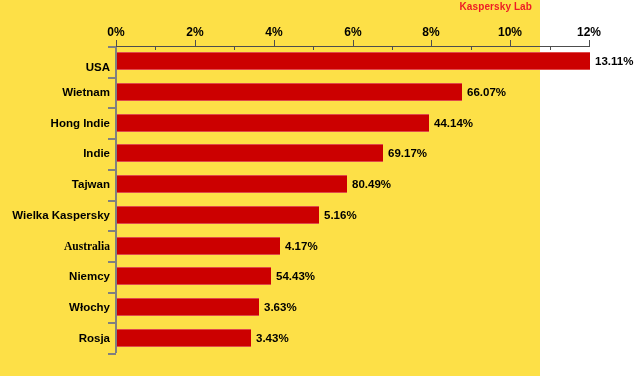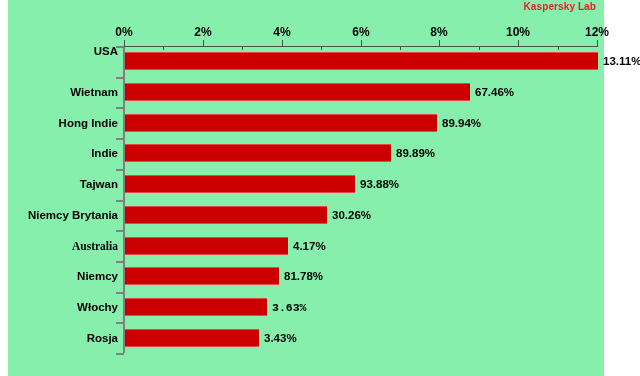--- a/index.html
+++ b/index.html
@@ -11,24 +11,23 @@
     width: 640px;
     height: 376px;
     font-family: "Liberation Sans", sans-serif;
     position: relative;
     overflow: hidden;
   }
 
   #chart-root {
     position: absolute;
     left: 0; top: 0;
-    width: 596px;
+    width: 540px;
     height: 376px;
-    background: #86efac;
-    margin-left: 8px;
+    background: #fde047;
   }
 
   
   #brand {
     position: absolute;
     right: 8px;
     top: 1px;
     font-size: 10px;
     font-weight: bold;
     color: #ee1c25;
@@ -169,50 +168,50 @@
         <div class="y-tick" style="top: 138px;"></div>
         <div class="y-tick" style="top: 169px;"></div>
         <div class="y-tick" style="top: 200px;"></div>
         <div class="y-tick" style="top: 230px;"></div>
         <div class="y-tick" style="top: 261px;"></div>
         <div class="y-tick" style="top: 292px;"></div>
         <div class="y-tick" style="top: 322px;"></div>
         <div class="y-tick" style="top: 353px;"></div>
       </div>
     <div id="cat-labels">
-        <div class="cat-label" style="top: 51px;">USA</div>
+        <div class="cat-label" style="top: 67px;">USA</div>
         <div class="cat-label" style="top: 92px;">Wietnam</div>
         <div class="cat-label" style="top: 123px;">Hong Indie</div>
         <div class="cat-label" style="top: 153px;">Indie</div>
         <div class="cat-label" style="top: 184px;">Tajwan</div>
-        <div class="cat-label" style="top: 215px;">Niemcy Brytania</div>
+        <div class="cat-label" style="top: 215px;">Wielka Kaspersky</div>
         <div class="cat-label" style="top: 246px; font-family: Liberation Serif, serif;">Australia</div>
         <div class="cat-label" style="top: 276px;">Niemcy</div>
         <div class="cat-label" style="top: 307px;">Włochy</div>
         <div class="cat-label" style="top: 338px;">Rosja</div>
       </div>
     <div id="bars">
         <div class="bar" title="USA 13.11%" style="top: 52px; height: 18px; width: 473px;"></div>
         <div class="bar" title="Wietnam 8.79%" style="top: 83px; height: 18px; width: 345px;"></div>
         <div class="bar" title="Hong Kong 7.94%" style="top: 114px; height: 18px; width: 312px;"></div>
         <div class="bar" title="Indie 6.78%" style="top: 144px; height: 18px; width: 266px;"></div>
         <div class="bar" title="Niemcy 5.86%" style="top: 175px; height: 18px; width: 230px;"></div>
         <div class="bar" title="Wielka Brytania 5.16%" style="top: 206px; height: 18px; width: 202px;"></div>
         <div class="bar" title="Australia 4.17%" style="top: 237px; height: 18px; width: 163px;"></div>
         <div class="bar" title="Tajwan 3.94%" style="top: 267px; height: 18px; width: 154px;"></div>
         <div class="bar" title="Włochy 3.63%" style="top: 298px; height: 18px; width: 142px;"></div>
         <div class="bar" title="Rosja 3.43%" style="top: 329px; height: 18px; width: 134px;"></div>
       </div>
     <div id="bar-values">
         <div class="bar-value" style="left: 595px; top: 61px;">13.11%</div>
-        <div class="bar-value" style="left: 467px; top: 92px;">67.46%</div>
-        <div class="bar-value" style="left: 434px; top: 123px;">89.94%</div>
-        <div class="bar-value" style="left: 388px; top: 153px;">89.89%</div>
-        <div class="bar-value" style="left: 352px; top: 184px;">93.88%</div>
-        <div class="bar-value" style="left: 324px; top: 215px;">30.26%</div>
+        <div class="bar-value" style="left: 467px; top: 92px;">66.07%</div>
+        <div class="bar-value" style="left: 434px; top: 123px;">44.14%</div>
+        <div class="bar-value" style="left: 388px; top: 153px;">69.17%</div>
+        <div class="bar-value" style="left: 352px; top: 184px;">80.49%</div>
+        <div class="bar-value" style="left: 324px; top: 215px;">5.16%</div>
         <div class="bar-value" style="left: 285px; top: 246px;">4.17%</div>
-        <div class="bar-value" style="left: 276px; top: 276px;">81.78%</div>
-        <div class="bar-value" style="left: 264px; top: 307px; font-family: Liberation Mono, monospace;">3.63%</div>
+        <div class="bar-value" style="left: 276px; top: 276px;">54.43%</div>
+        <div class="bar-value" style="left: 264px; top: 307px;">3.63%</div>
         <div class="bar-value" style="left: 256px; top: 338px;">3.43%</div>
       </div>
   </div>
 
 </div>
 
 </body></html>

